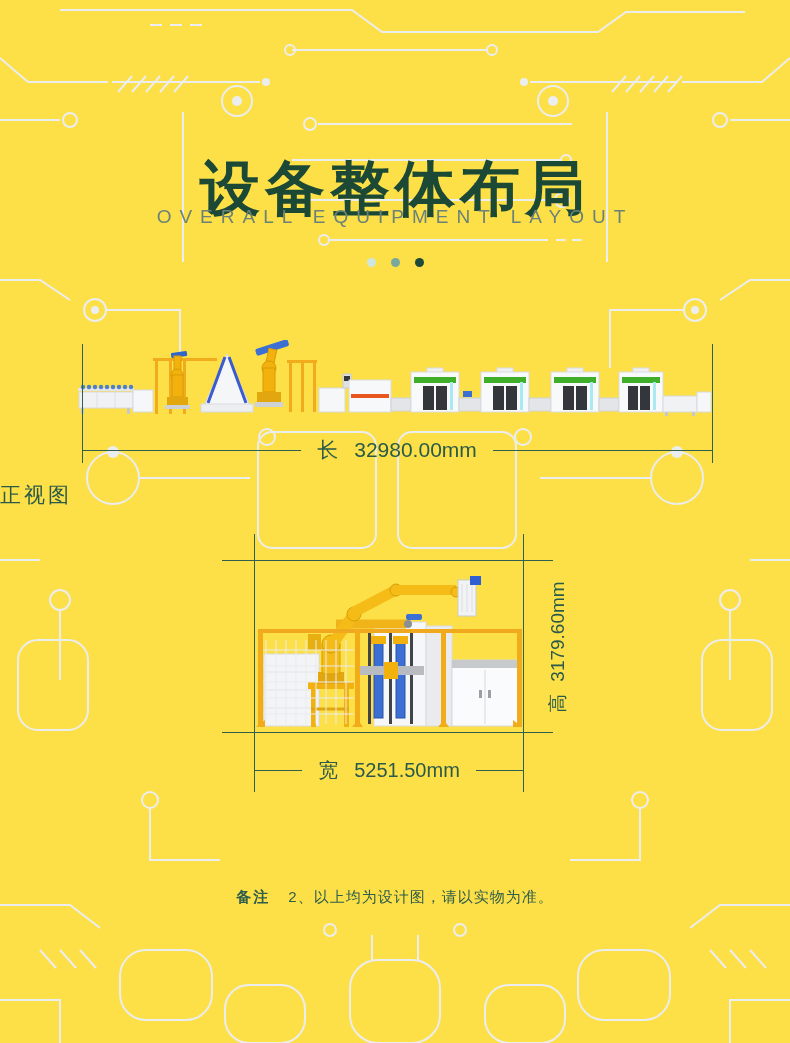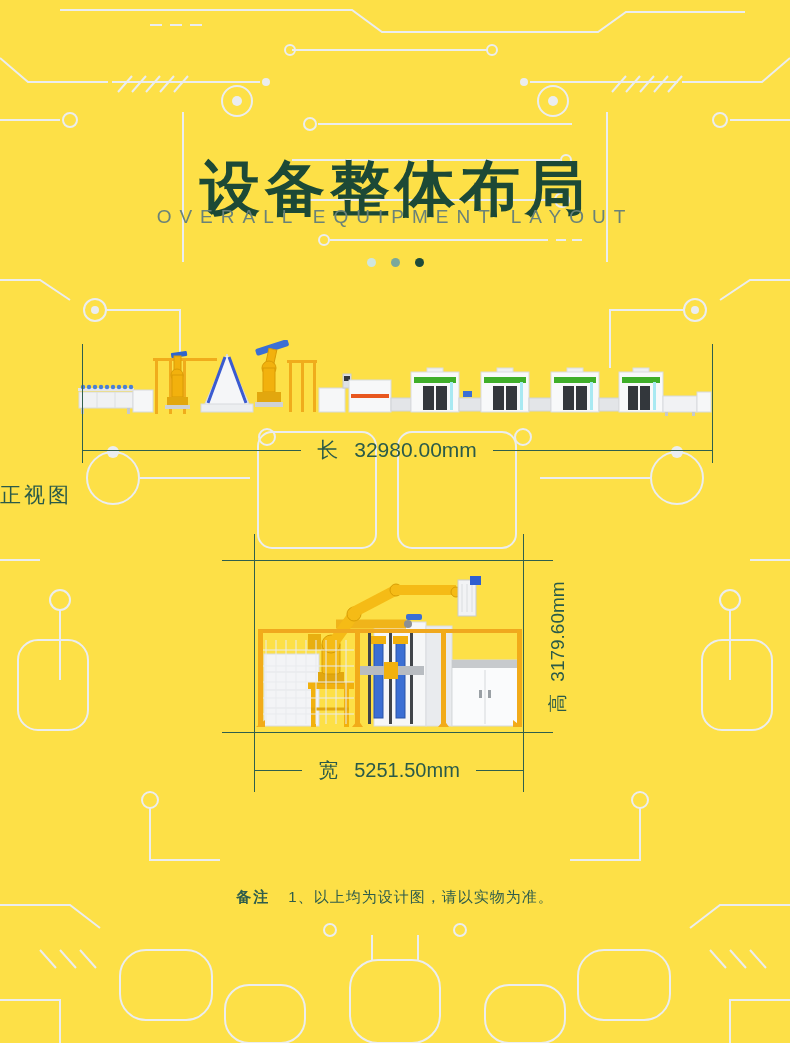--- a/index.html
+++ b/index.html
@@ -337,16 +337,16 @@
   <div class="abs dim-row dim-width">
     <span class="seg"></span>
     <span class="txt">
       <span class="dim-label">宽</span>
       <span>5251.50mm</span>
     </span>
     <span class="seg"></span>
   </div>
 
   <div class="abs note">
-    <b>备注</b><span>1、以上均为设计图，请以实物为准。</span>
+    <b>备注</b><span>2、以上均为设计图，请以实物为准。</span>
   </div>
 
 </div>
 
 </body></html>

